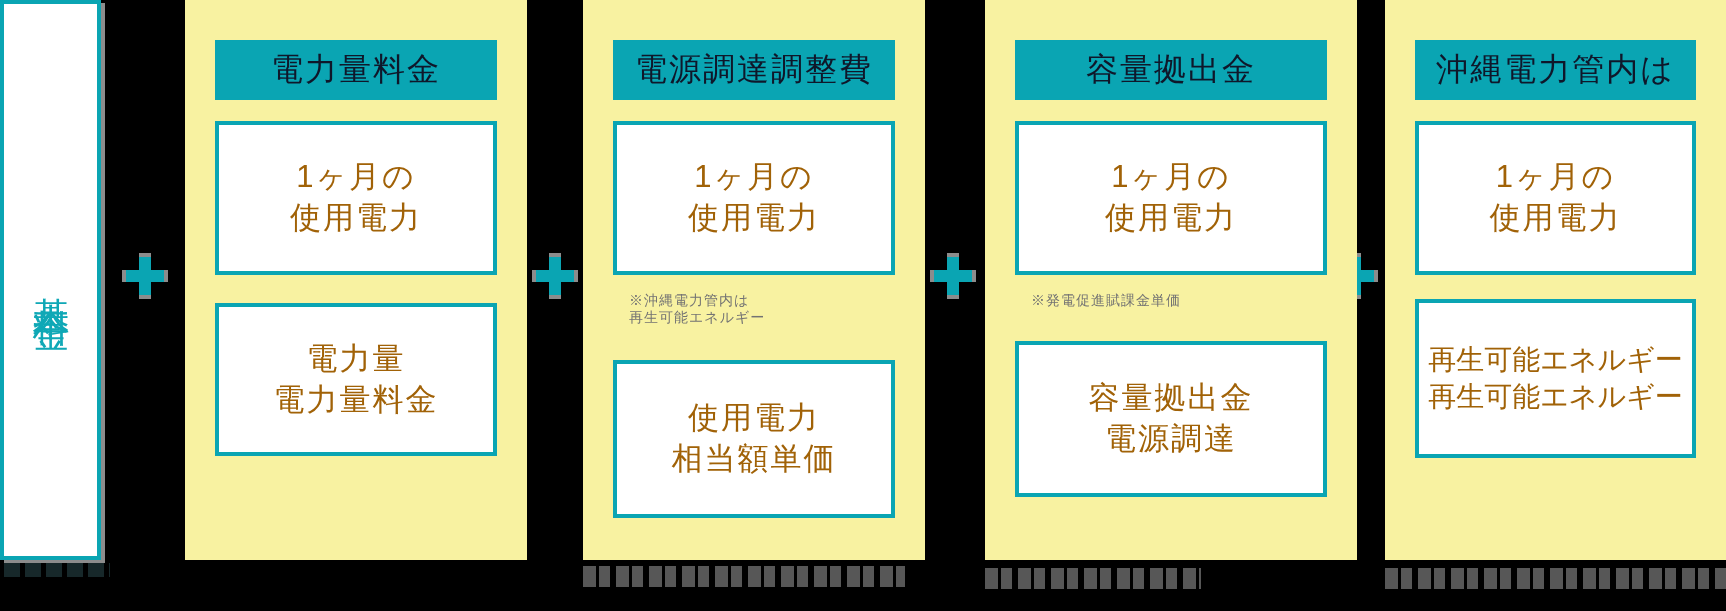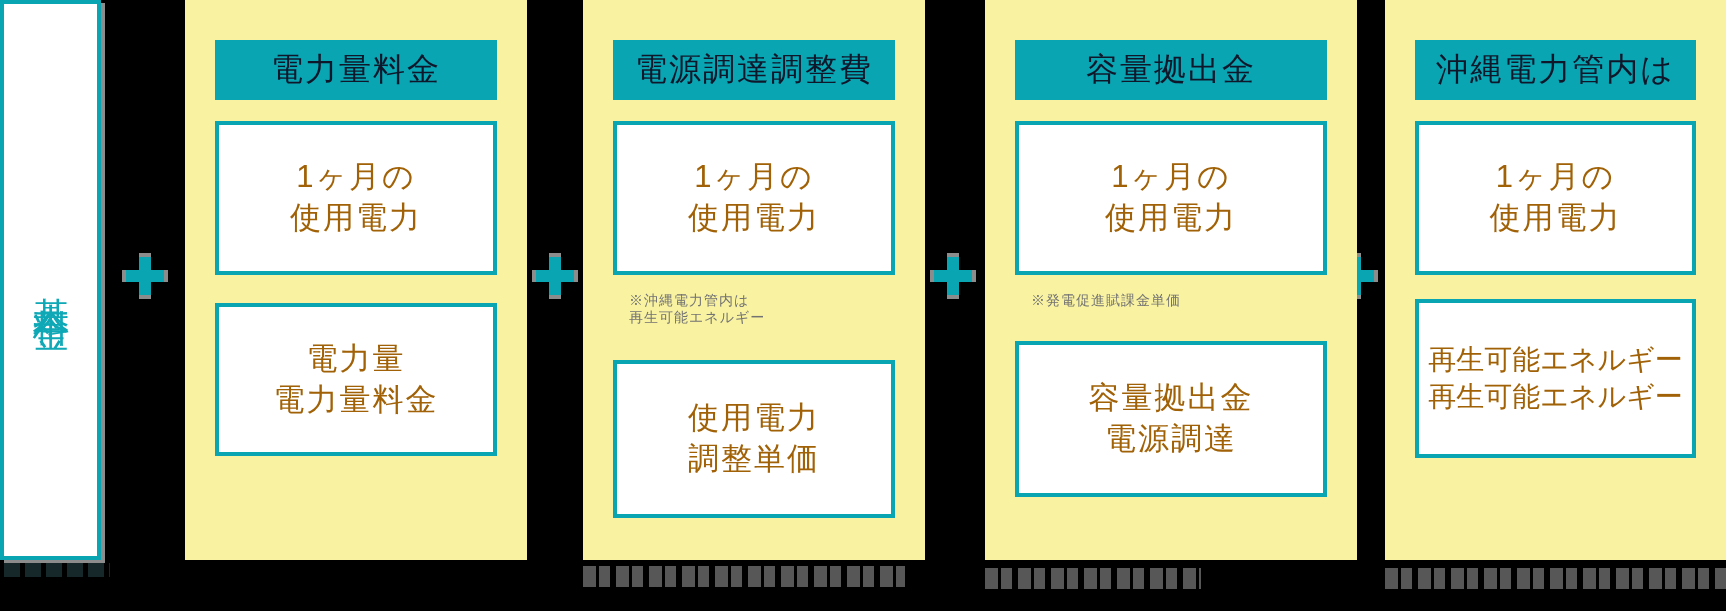--- a/index.html
+++ b/index.html
@@ -129,21 +129,21 @@
     <div class="wbox usage">
       <span>1ヶ月の</span>
       <span>使用電力</span>
     </div>
     <div class="note">
       <div>※沖縄電力管内は</div>
       <div>再生可能エネルギー</div>
     </div>
     <div class="wbox unit">
       <span>使用電力</span>
-      <span>調整単価</span>
+      <span>相当額単価</span>
     </div>
   </div>
 
   <div class="col col3">
     <div class="col-header">容量拠出金</div>
     <div class="wbox usage">
       <span>1ヶ月の</span>
       <span>使用電力</span>
     </div>
     <div class="note">

